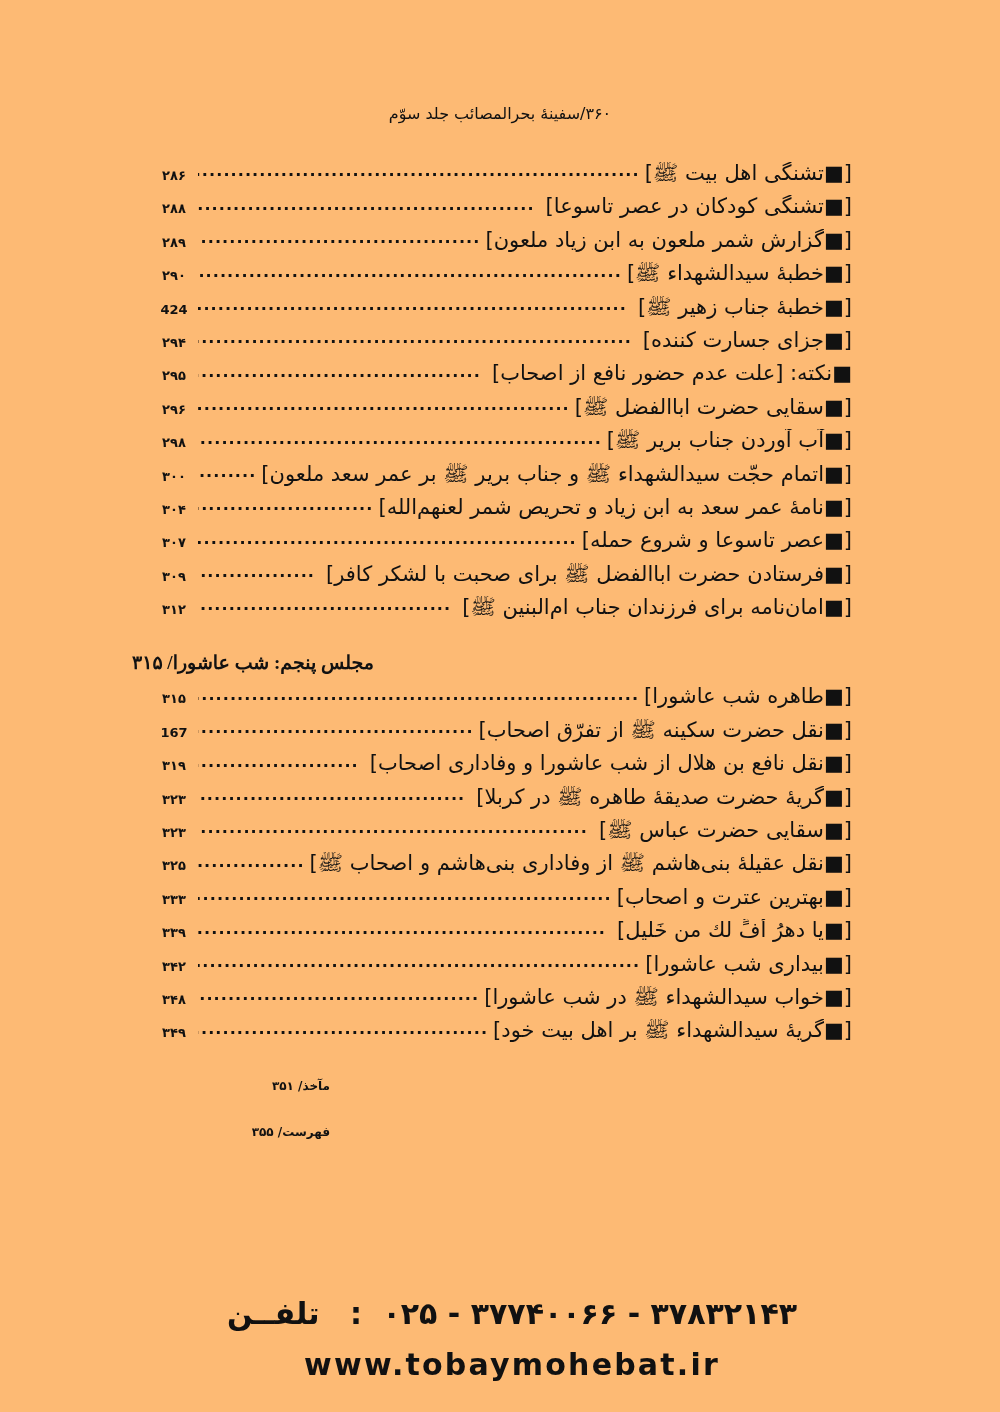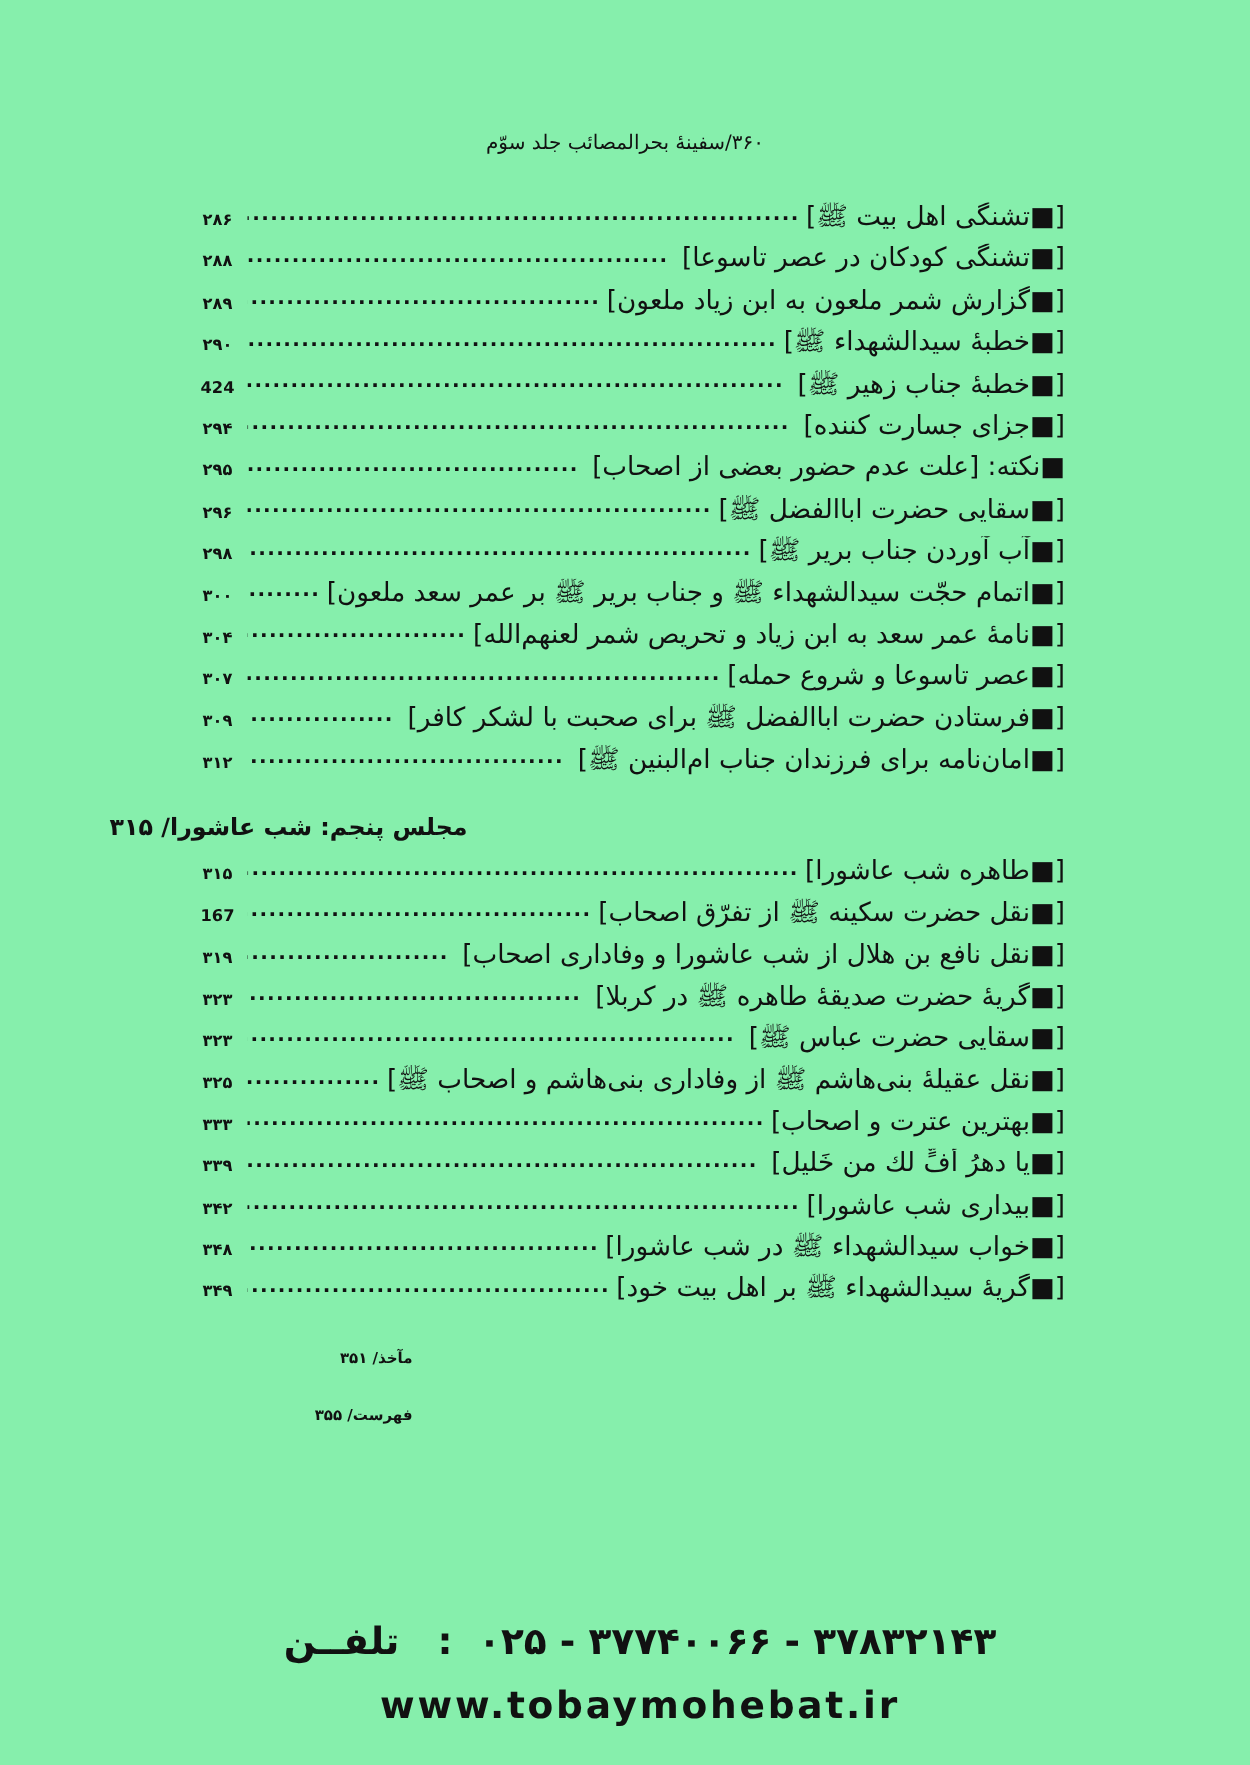--- a/index.html
+++ b/index.html
@@ -13,21 +13,21 @@
     height: 1412px;
     position: relative;
     font-family: "DejaVu Sans", "Liberation Sans", sans-serif;
     color: #111111;
     overflow: hidden;
   }
 
   .page {
     position: absolute;
     inset: 0;
-    background: #86efac;
+    background: #fdba74;
   }
   .running-header-wrap {
     position: absolute;
     top: 104px;
     left: 0;
     width: 1000px;
     text-align: center;
     direction: rtl;
   }
 
@@ -94,20 +94,21 @@
   .section-heading {
     height: 46px;
     display: flex;
     align-items: center;
     justify-content: flex-start;
     font-size: 19px;
     font-weight: bold;
     padding-top: 10px;
     padding-right: 0px;
     direction: rtl;
+    font-family: Liberation Serif, serif;
   }
   .section-heading .sh-text {
     display: inline-block;
     white-space: nowrap;
   }
   .heading-offset { padding-right: 478px; }
 
   
   .tail {
     margin-top: 26px;
@@ -198,21 +199,21 @@
         <span class="toc-title">[■خطبهٔ جناب زهیر ﷺ]</span>
         <span class="toc-leader"></span>
         <span class="toc-page">424</span>
       </div>
       <div class="toc-row gap">
         <span class="toc-title">[■جزای جسارت کننده]</span>
         <span class="toc-leader"></span>
         <span class="toc-page">۲۹۴</span>
       </div>
       <div class="toc-row gap">
-        <span class="toc-title">■نکته: [علت عدم حضور بعضی از اصحاب]</span>
+        <span class="toc-title">■نکته: [علت عدم حضور نافع از اصحاب]</span>
         <span class="toc-leader"></span>
         <span class="toc-page">۲۹۵</span>
       </div>
       <div class="toc-row">
         <span class="toc-title">[■سقایی حضرت اباالفضل ﷺ]</span>
         <span class="toc-leader"></span>
         <span class="toc-page">۲۹۶</span>
       </div>
       <div class="toc-row">
         <span class="toc-title">[■آب آوردن جناب بریر ﷺ]</span>

